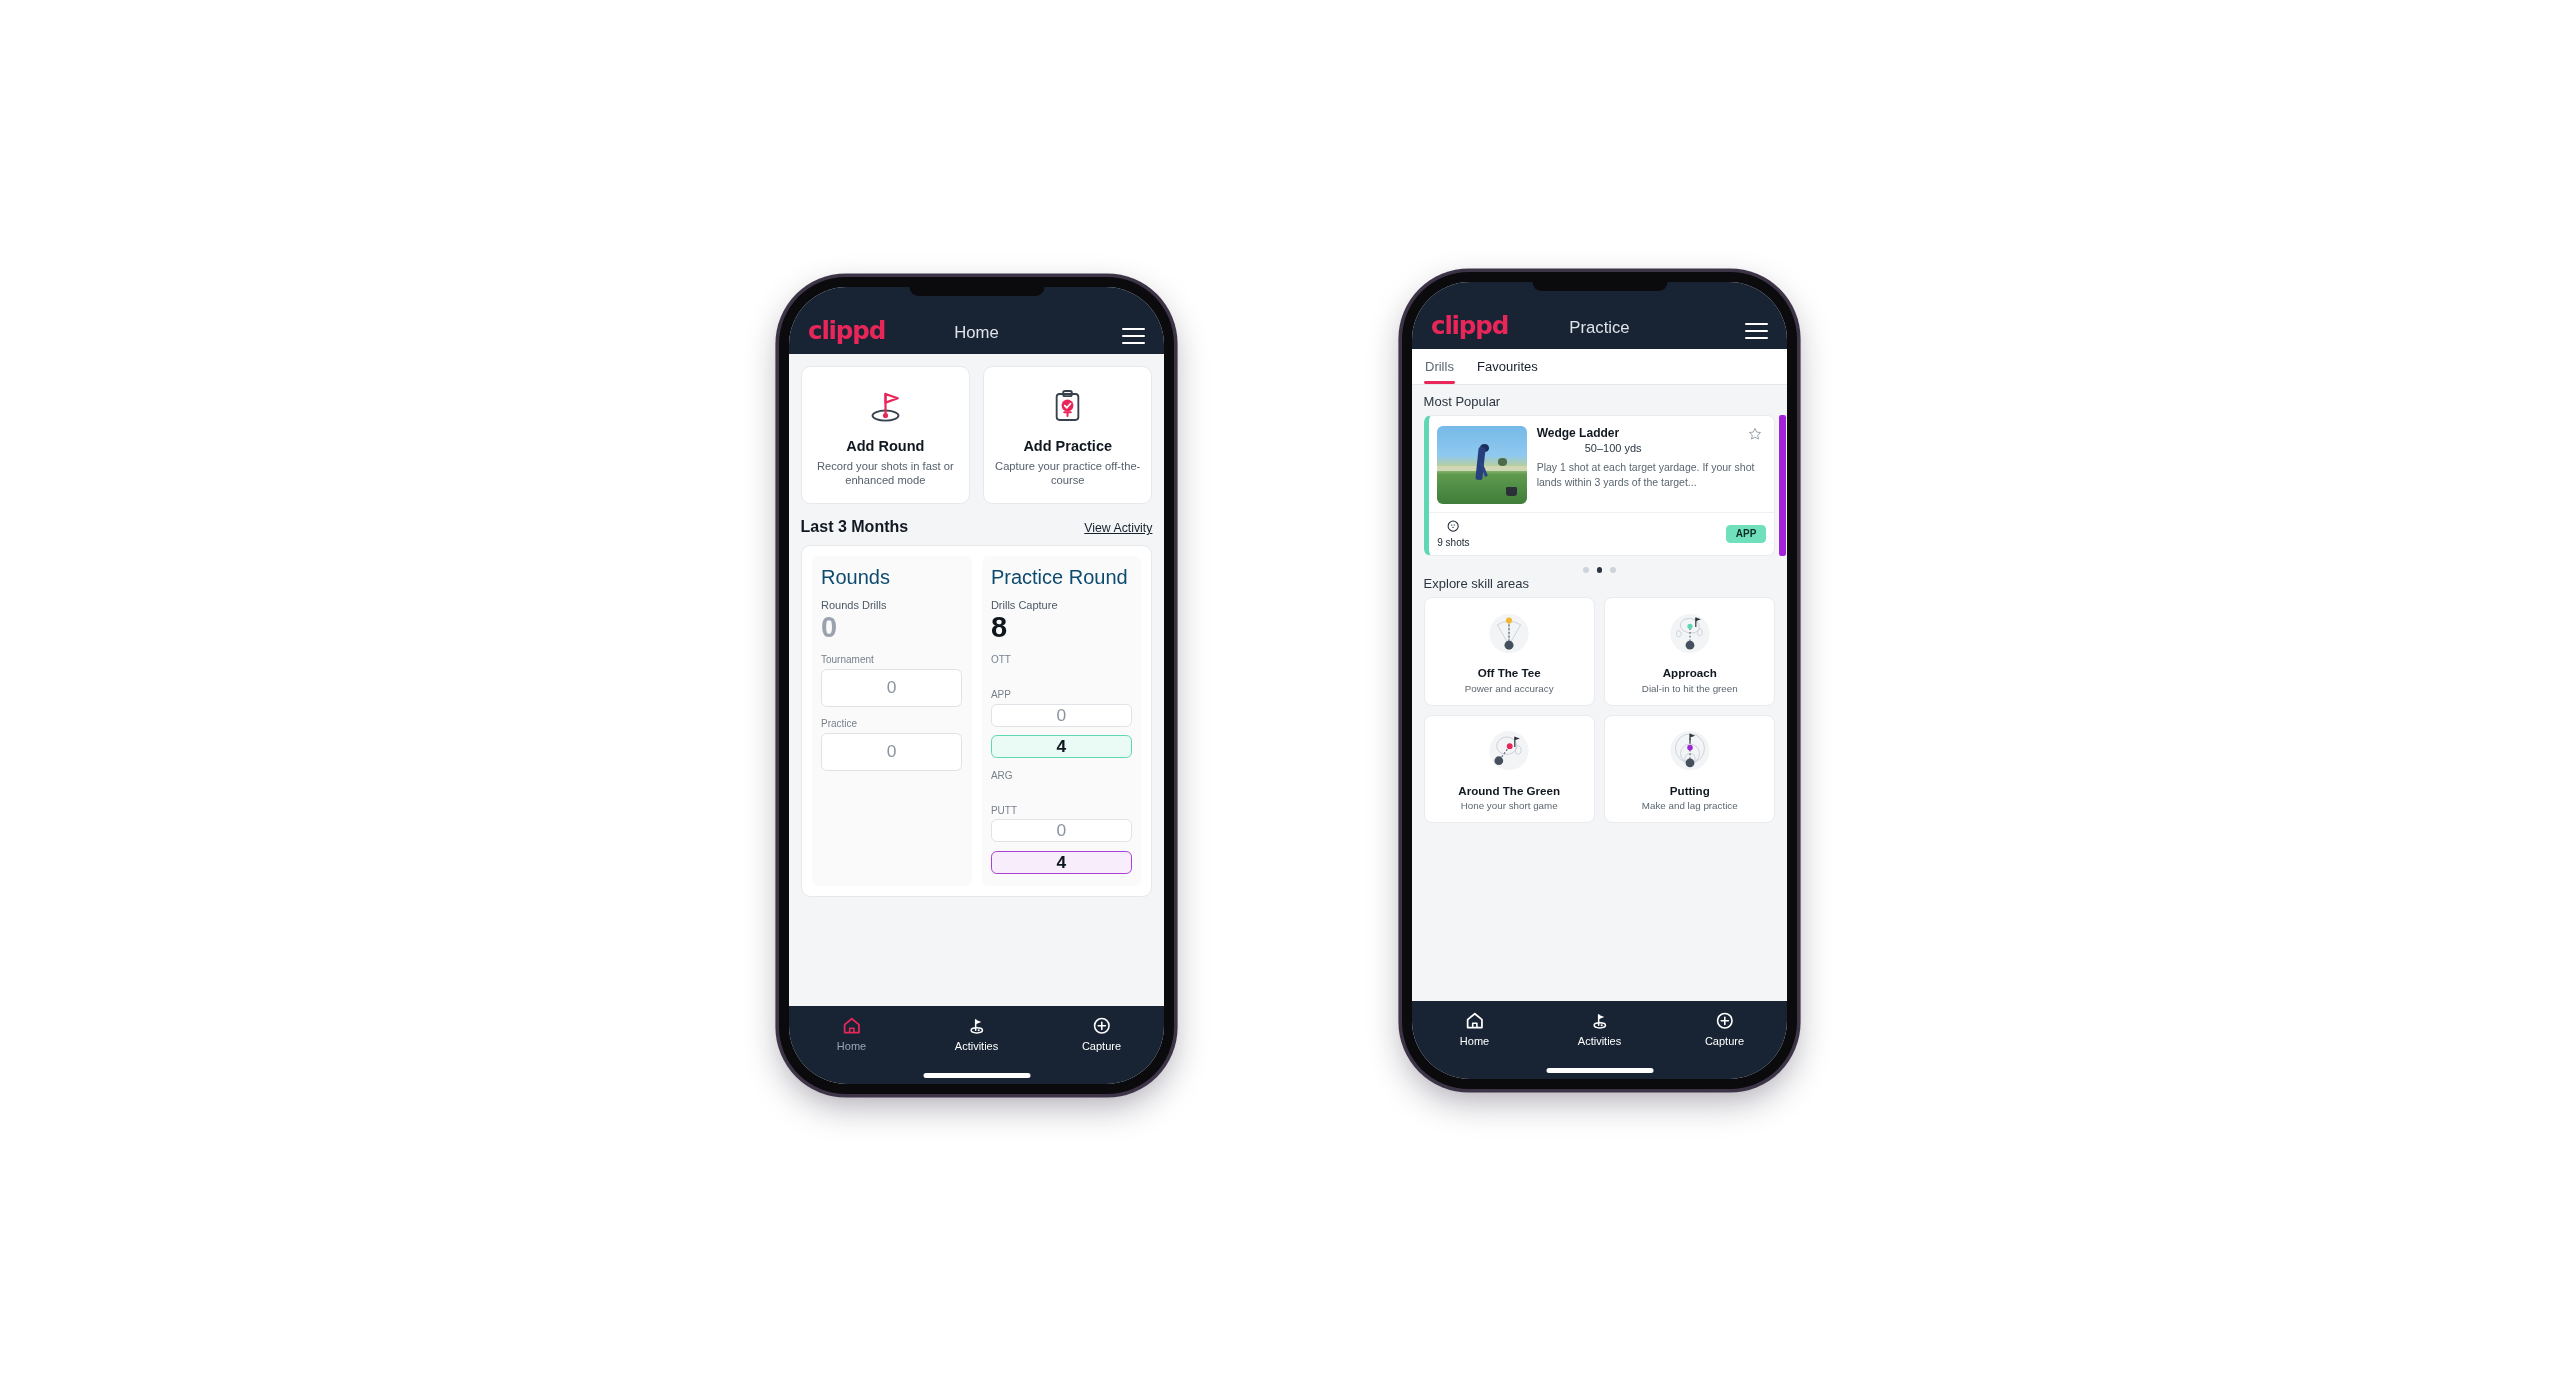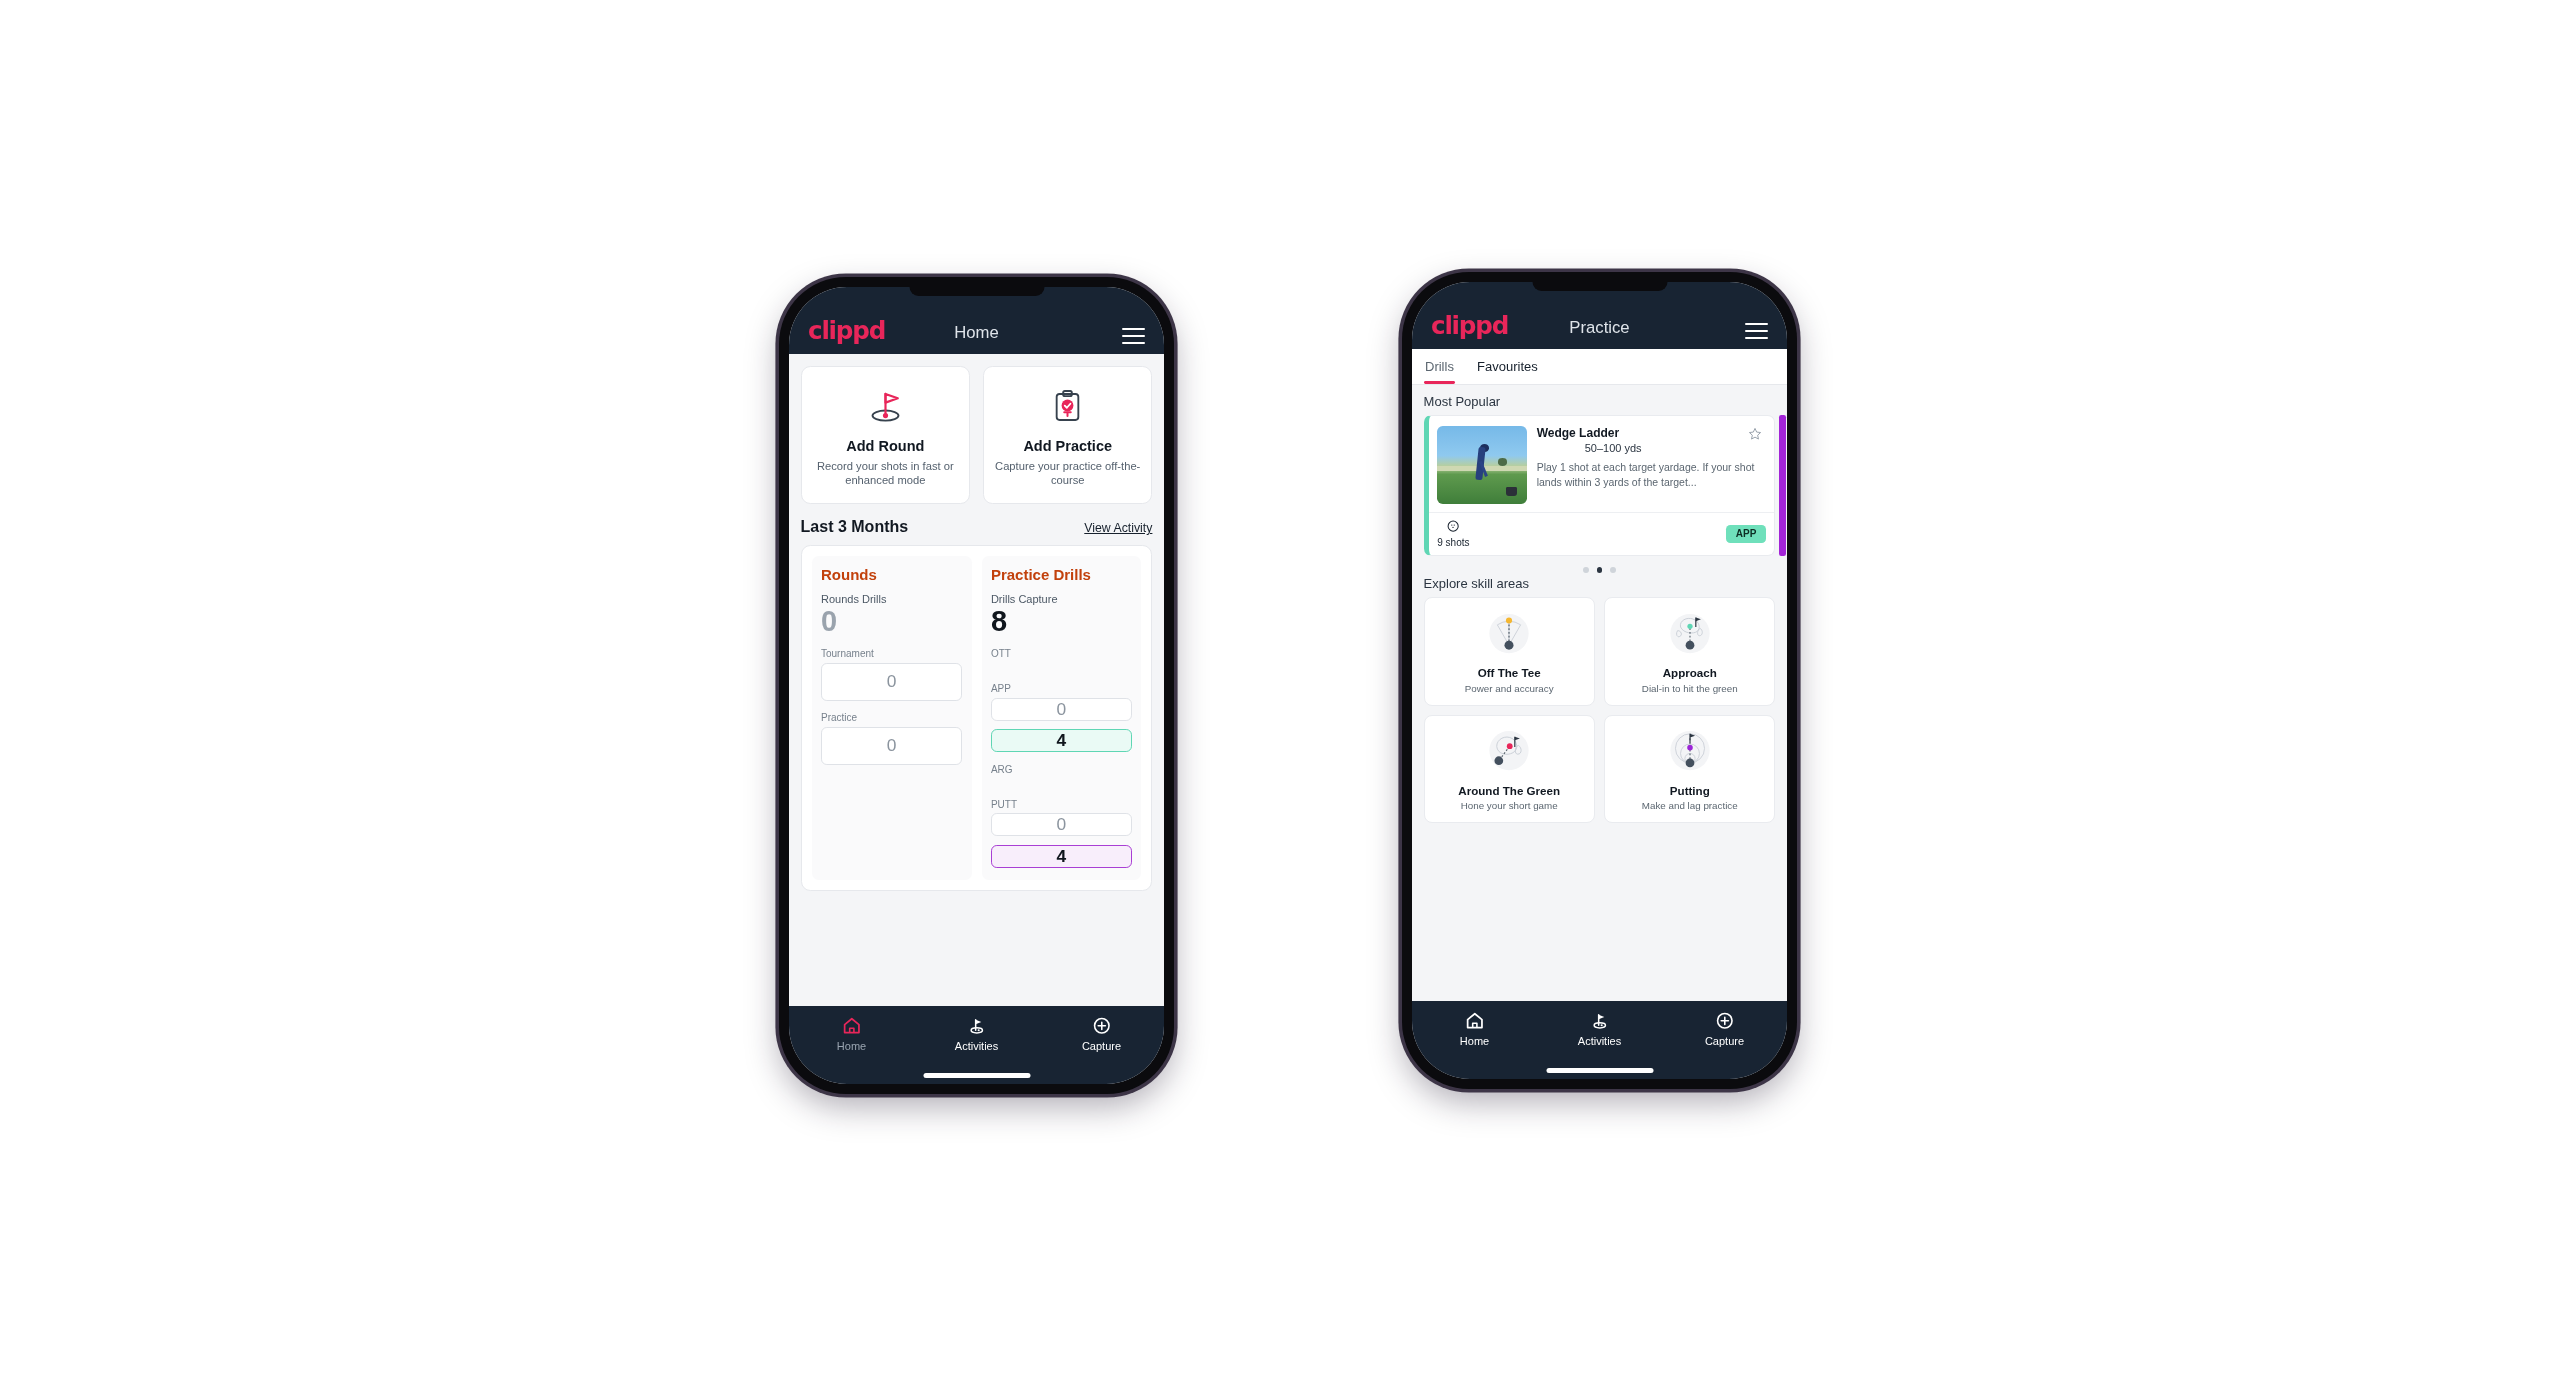--- a/index.html
+++ b/index.html
@@ -131,21 +131,21 @@
     padding: 10px;
     display: flex;
     gap: 10px;
   }
   .stat-col {
     flex: 1 1 0;
     background: #fafafb;
     border-radius: 6.5px;
     padding: 10px 9.4px 11.6px 9.4px;
   }
-  .stat-col-title { font-size: 15px; font-weight: 700; color: #c2410c; }
+  .stat-col-title { font-size: 20px; font-weight: 400; color: #0c4a6e; }
   .stat-capture-label { font-size: 11px; color: #4c5865; margin-top: 10px; }
   .stat-big { font-size: 29px; font-weight: 700; line-height: 1.05; margin-top: 1.4px; }
   .stat-big.muted { color: #9aa3ad; }
   .stat-big.dark { color: #10161d; }
 
   .field-label { font-size: 10px; color: #77818c; margin: 11.6px 0 3.6px 0; }
   .field-box {
     border: 0.7px solid #dfe2e7;
     border-radius: 5.8px;
     height: 38px;
@@ -386,21 +386,21 @@
             <div class="stat-big muted">0</div>
 
             <div class="field-label">Tournament</div>
             <div class="field-box">0</div>
 
             <div class="field-label">Practice</div>
             <div class="field-box">0</div>
           </div>
 
           <div class="stat-col">
-            <div class="stat-col-title">Practice Drills</div>
+            <div class="stat-col-title">Practice Round</div>
             <div class="stat-capture-label">Drills Capture</div>
             <div class="stat-big dark">8</div>
 
             <div class="pair">
               <div class="field-label">OTT</div>
               <div class="field-label">APP</div>
             </div>
             <div class="pair">
               <div class="field-box">0</div>
               <div class="field-box accent-teal">4</div>

